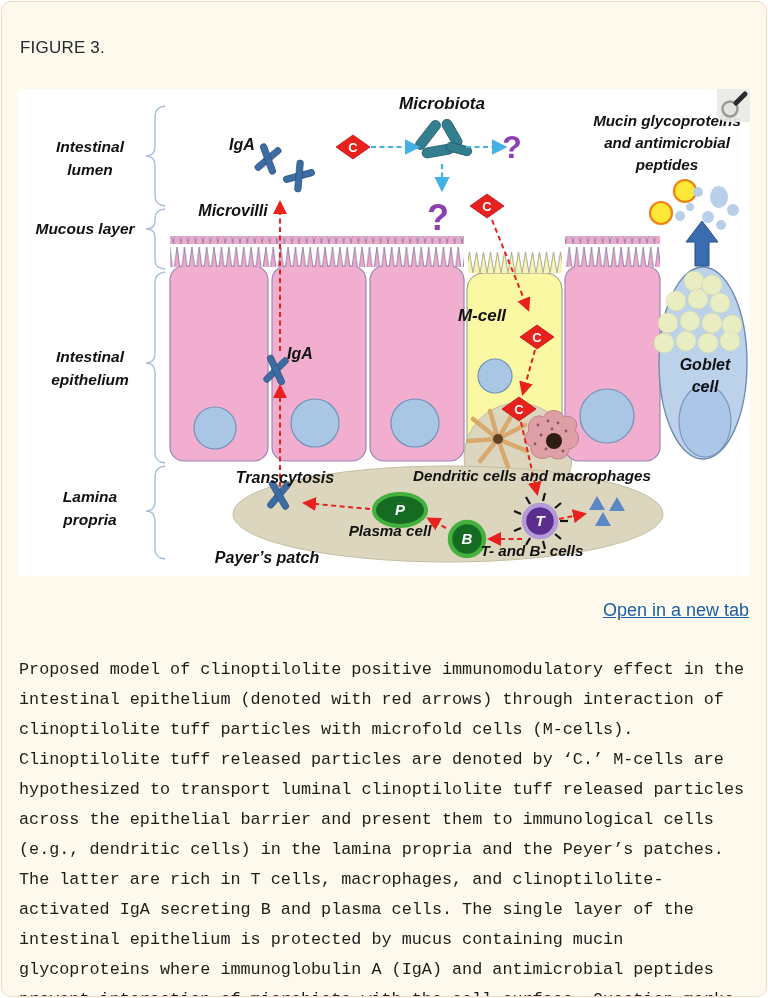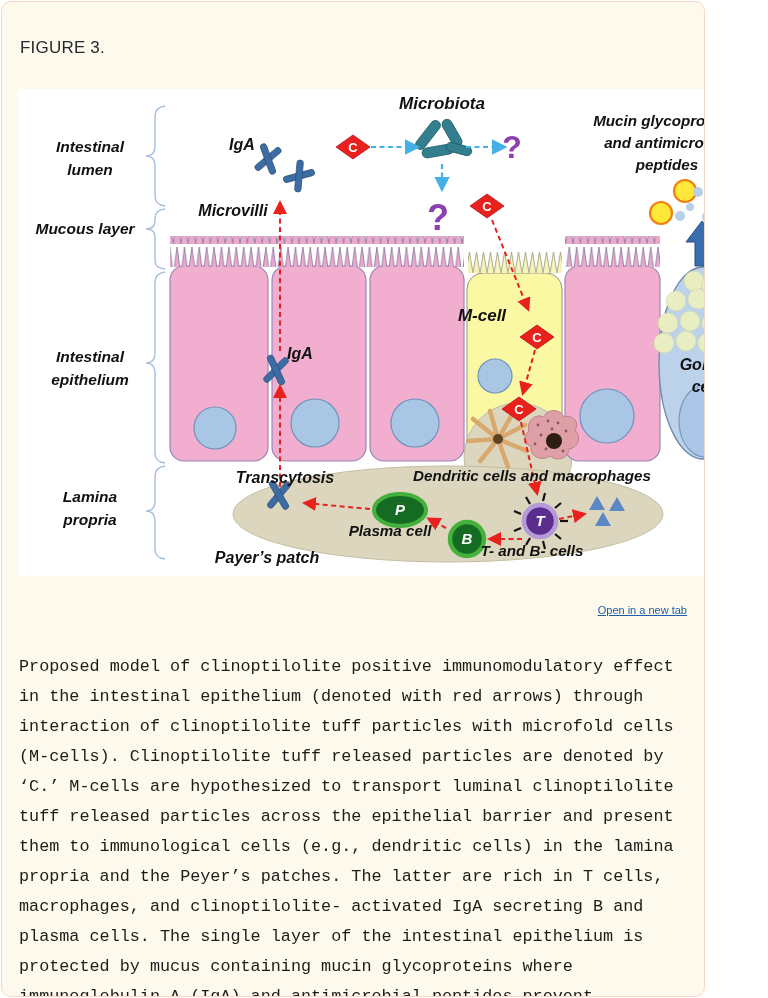--- a/index.html
+++ b/index.html
@@ -1,24 +1,24 @@
 <!DOCTYPE html>
 <html><head>
 <meta charset="utf-8">
 <style>
   html,body{margin:0;padding:0;background:#ffffff;font-family:"Liberation Sans",sans-serif;}
-  .card{box-sizing:border-box;width:704px;height:996px;margin:1px;background:#FDF9EC;
+  .card{box-sizing:border-box;width:766px;height:996px;margin:1px;background:#FDF9EC;
         border:1.5px solid #F4D7C5;border-radius:10px;overflow:hidden;}
   .fig-label{margin:36px 0 0 18px;font-size:17px;font-weight:400;color:#24292e;letter-spacing:.2px;}
   .fig-wrap{position:relative;margin:31px 16px 0 16px;width:732px;height:487px;background:#ffffff;}
   .fig-wrap svg{display:block;}
   .zoom-btn{position:absolute;top:0;right:0;width:33px;height:33px;padding:0;border:none;cursor:pointer;
             background:rgba(233,233,229,0.92);border-radius:0 2px 0 10px;}
   .link-row{margin-top:24px;padding-right:17px;text-align:right;}
-  .link-row a{color:#1B5FA8;font-size:11px;text-decoration:underline;}
+  .link-row a{color:#1B5FA8;font-size:18px;text-decoration:underline;}
   .caption{margin:34px 17px 0 17px;font-family:Liberation Mono, monospace;font-size:16.8px;
            line-height:30px;color:#1d1c1a;}
   
   text{font-family:"Liberation Sans",sans-serif;}
   .lbl{font-weight:bold;font-style:italic;fill:#111111;}
   .rl{font-size:15.5px;}
   .s16{font-size:16px;} .s15{font-size:15.2px;} .s17{font-size:17px;}
   .qmark{font-size:32px;font-weight:bold;fill:#8C3FB0;}
   .qmark2{font-size:36px;}
   .wletter{font-weight:bold;font-style:italic;fill:#ffffff;font-size:15px;text-anchor:middle;}

